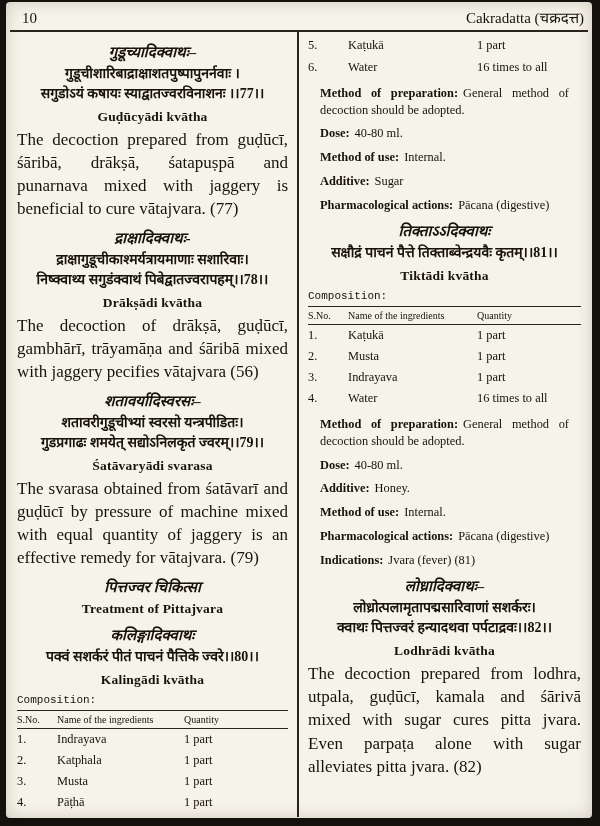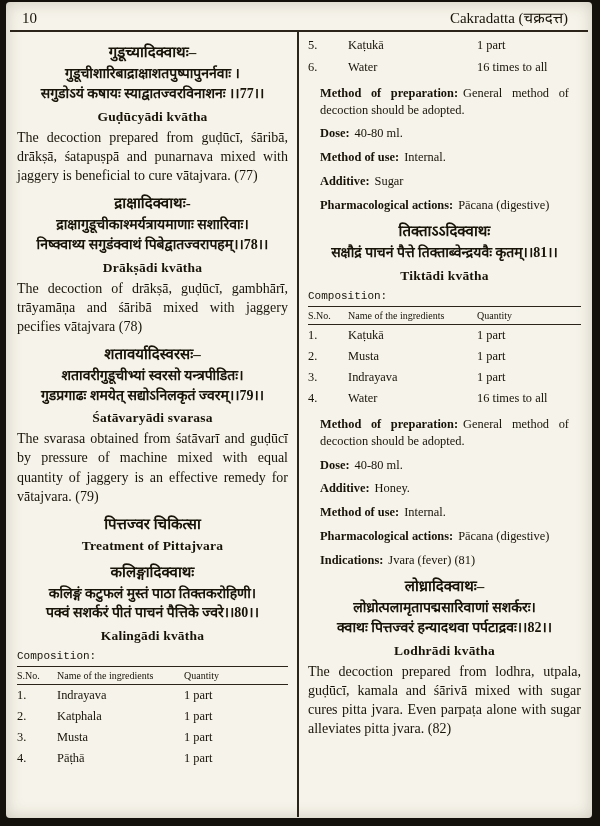--- a/index.html
+++ b/index.html
@@ -8,32 +8,32 @@
     background:#14110d;
     font-family:"Liberation Serif","DejaVu Serif",serif;
   }
   .page{
     position:absolute;left:6px;top:2px;width:586px;height:816px;
     background:#f6f3ea;color:#181309;border-radius:4px;overflow:hidden;
     box-shadow:inset 0 0 16px rgba(70,55,30,.22);
   }
   .header{
     display:flex;justify-content:space-between;align-items:baseline;
-    padding:5px 24px 3px 16px;font-size:15px;
+    padding:5px 8px 3px 16px;font-size:15px;
   }
   .rule{border-bottom:2px solid #2a241a;margin:0 4px;}
   .columns{display:flex;height:calc(100% - 31px);}
   .col{width:50%;box-sizing:border-box;overflow:hidden;}
   .col.left{border-right:2px solid #2a241a;padding:2px 9px 0 11px;}
   .col.right{padding:2px 11px 0 9px;}
 
-  .dev-head{font-size:15px;font-weight:700;text-align:center;margin:7px 0 3px;}
+  .dev-head{font-size:15px;font-weight:700;text-align:center;margin:7px 0 3px;font-style:italic;}
   .verse{font-size:14px;font-weight:700;text-align:center;line-height:1.42;}
   .en-head{font-size:13.5px;font-weight:700;text-align:center;margin:5px 0 3px;letter-spacing:.2px;}
-  .body-text{font-size:14px;line-height:1.36;text-align:justify;margin:2px 0 7px;}
+  .body-text{font-size:17px;line-height:1.36;text-align:justify;margin:2px 0 7px;}
 
   .kv{font-size:12.4px;line-height:1.35;text-align:justify;margin:7px 12px;}
   .kvl{margin-right:5px;}
 
   .comp-label{font-size:11px;margin:6px 0 4px;font-family:Liberation Mono, monospace;}
   table.comp{width:100%;border-collapse:collapse;font-size:12.4px;}
   table.comp th,table.comp td{padding:3px 0;font-weight:normal;text-align:left;}
   table.comp thead tr{border-top:1.3px solid #2a241a;border-bottom:1.3px solid #2a241a;}
   table.comp th{font-size:10px;}
   table.comp .sno{width:40px;}
@@ -61,39 +61,38 @@
         <div class="verse">सगुडोऽयं कषायः स्याद्वातज्वरविनाशनः ।।77।।</div>
         <div class="en-head">Guḍūcyādi kvātha</div>
         <p class="body-text">The decoction prepared from guḍūcī, śāribā, drākṣā, śatapuṣpā and punarnava mixed with jaggery is beneficial to cure vātajvara. (77)</p>
       </section>
 
       <section>
         <div class="dev-head">द्राक्षादिक्वाथः-</div>
         <div class="verse">द्राक्षागुडूचीकाश्मर्यत्रायमाणाः सशारिवाः।</div>
         <div class="verse">निष्क्वाथ्य सगुडंक्वाथं पिबेद्वातज्वरापहम्।।78।।</div>
         <div class="en-head">Drākṣādi kvātha</div>
-        <p class="body-text">The decoction of drākṣā, guḍūcī, gambhārī, trāyamāṇa and śāribā mixed with jaggery pecifies vātajvara (78)</p>
+        <p class="body-text">The decoction of drākṣā, guḍūcī, gambhārī, trāyamāṇa and śāribā mixed with jaggery pecifies vātajvara (56)</p>
       </section>
 
       <section>
         <div class="dev-head">शतावर्यादिस्वरसः–</div>
         <div class="verse">शतावरीगुडूचीभ्यां स्वरसो यन्त्रपीडितः।</div>
         <div class="verse">गुडप्रगाढः शमयेत् सद्योऽनिलकृतं ज्वरम्।।79।।</div>
         <div class="en-head">Śatāvaryādi svarasa</div>
         <p class="body-text">The svarasa obtained from śatāvarī and guḍūcī by pressure of machine mixed with equal quantity of jaggery is an effective remedy for vātajvara. (79)</p>
       </section>
 
       <section>
         <div class="dev-head">पित्तज्वर चिकित्सा</div>
         <div class="en-head">Treatment of Pittajvara</div>
       </section>
 
       <section>
         <div class="dev-head">कलिङ्गादिक्वाथः</div>
-        <div class="verse">कलिङ्गं कटुफलं मुस्तं पाठा तिक्तकरोहिणी।</div>
         <div class="verse">पक्वं सशर्करं पीतं पाचनं पैत्तिके ज्वरे।।80।।</div>
         <div class="en-head">Kalingādi kvātha</div>
         <div class="comp-label">Composition:</div>
         <table class="comp">
           <thead>
             <tr>
               <th class="sno">S.No.</th>
               <th>Name of the ingredients</th>
               <th class="qty">Quantity</th>
             </tr>

